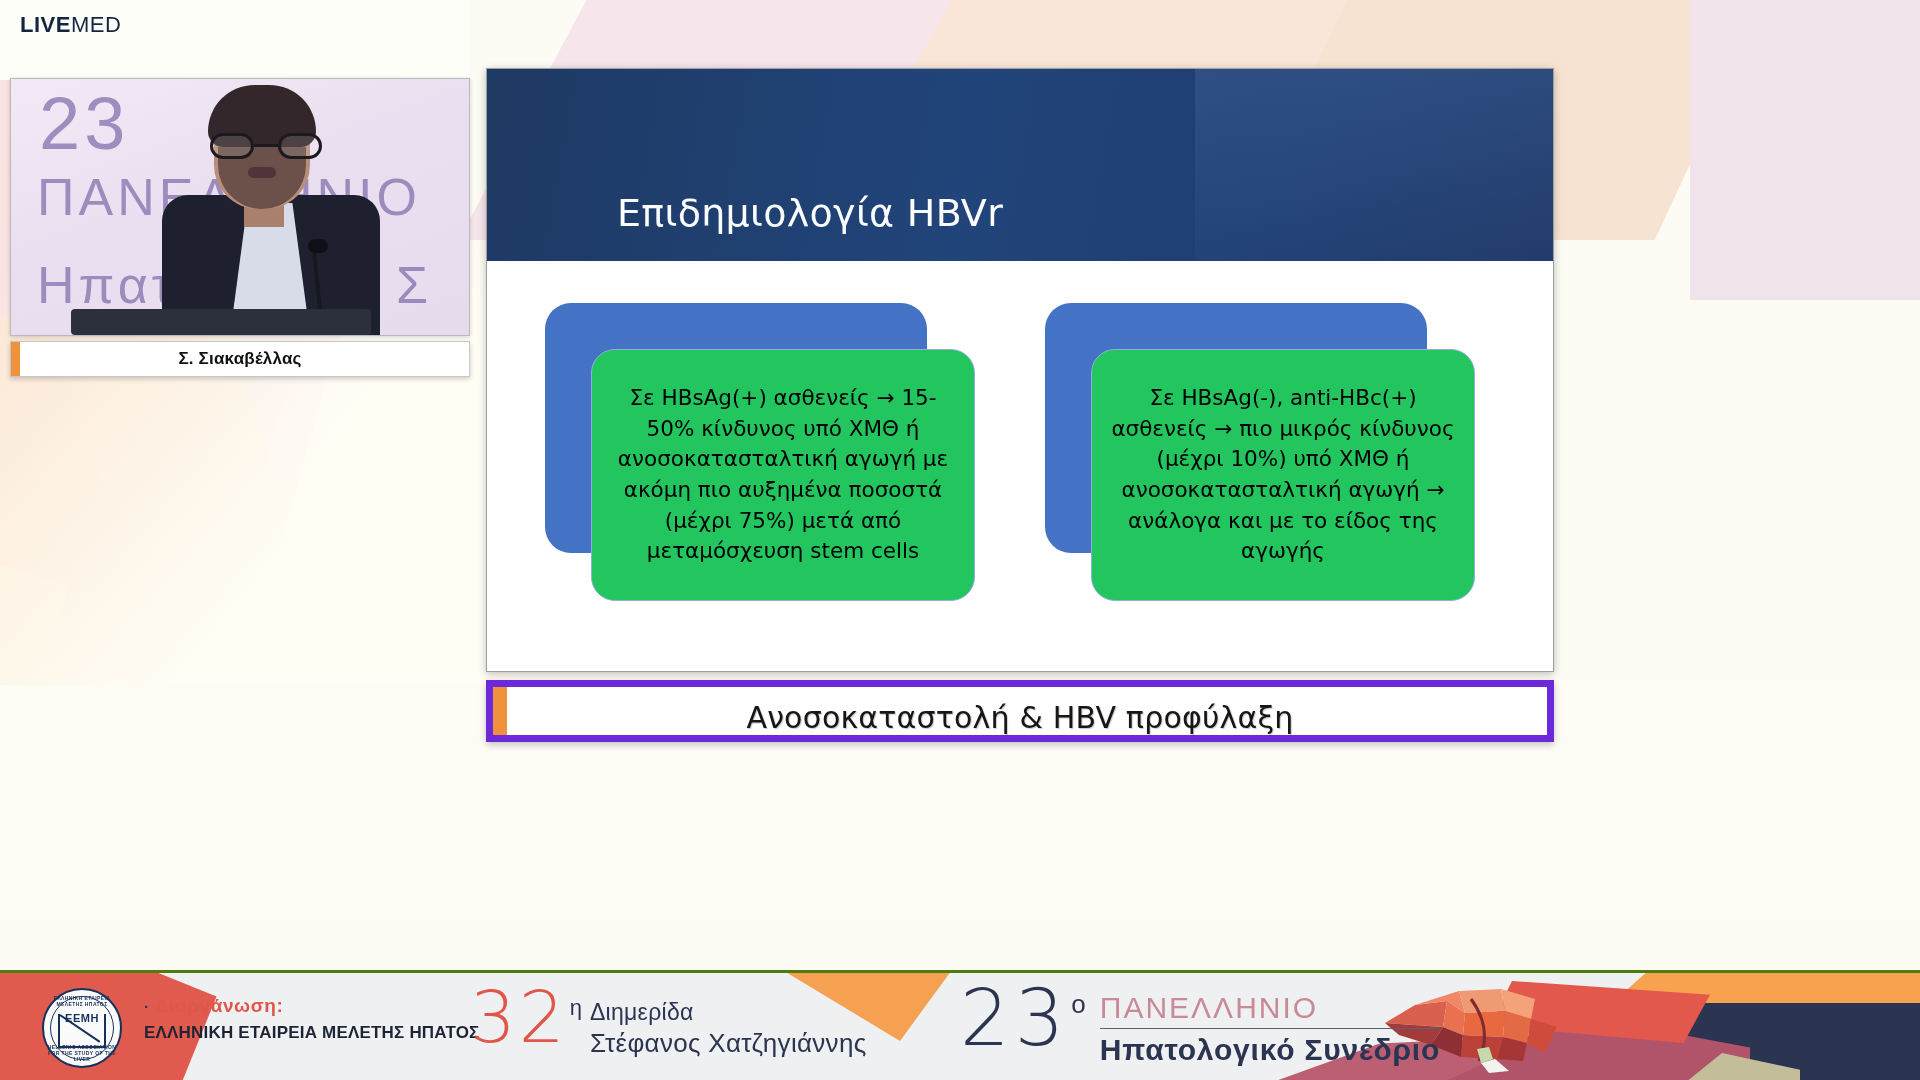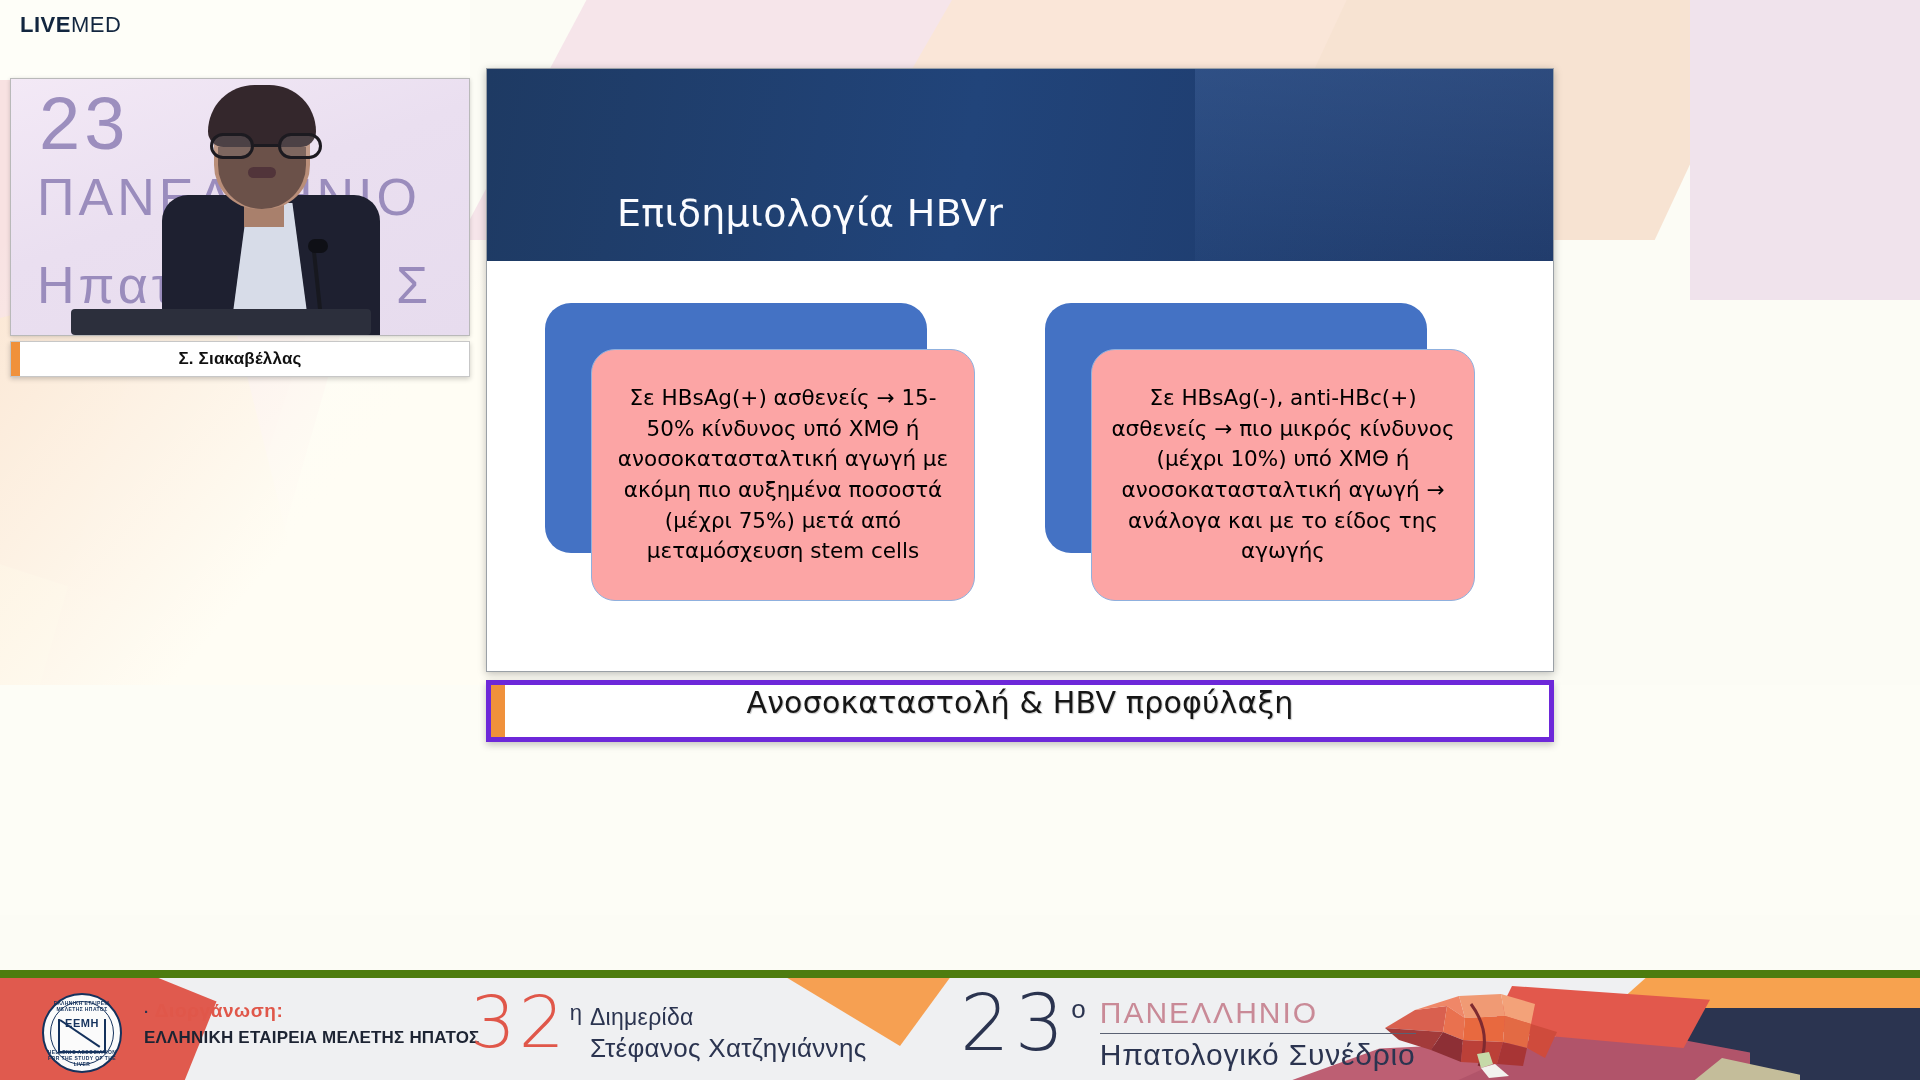--- a/index.html
+++ b/index.html
@@ -191,58 +191,58 @@
   .card-wrap.right { top: 42px; left: 558px; }
 
   .card-shadowbox {
     position: absolute; top: 0; left: 0;
     width: 382px; height: 250px;
     background: #4472c4; border-radius: 26px;
   }
   .card-front {
     position: absolute; top: 46px; left: 46px;
     width: 384px; height: 252px;
-    background: #fca5a5;
+    background: #22c55e;
     border: 1px solid #8fb0de;
     border-radius: 24px;
     display: flex; align-items: center; justify-content: center;
     padding: 8px 14px;
   }
   .card-text {
     text-align: center;
     font-family: "DejaVu Sans", sans-serif;
     font-size: 21.5px; line-height: 1.42; color: #000;
     white-space: pre-line;
   }
 
   
   .slide-footer {
     position: absolute; top: 680px; left: 486px;
     width: 1068px; height: 62px;
     background: #ffffff;
-    border: 5px solid #6d28d9;
+    border: 7px solid #6d28d9;
     box-shadow: 0 3px 7px rgba(0,0,0,.22);
-    display: flex; align-items: flex-start; justify-content: center;
+    display: flex; align-items: flex-end; justify-content: center;
     z-index: 21;
   }
   .slide-footer::before {
     content: ""; position: absolute; left: 0; top: 0; bottom: 0; width: 14px;
     background: #f0913b;
   }
   .slide-footer span {
     font-family: "DejaVu Sans", sans-serif;
     font-size: 30px; color: #161616; letter-spacing: .2px;
     text-shadow: 1px 1px 1px rgba(0,0,0,.22);
   }
 
   
   .conf-bar {
     position: absolute; left: 0; bottom: 0; width: 1920px; height: 110px;
     background: #eff0f2;
-    border-top: 8px solid #4d7c0f;
+    border-top: 3px solid #4d7c0f;
     overflow: hidden; z-index: 25;
   }
   .cb-red-left {
     position: absolute; left: -110px; top: -40px; width: 300px; height: 200px;
     background: #e05a4e; transform: rotate(22deg);
   }
   .cb-orange-chev {
     position: absolute; left: 745px; top: -62px; width: 250px; height: 130px;
     background: #f6a052; clip-path: polygon(0 0, 100% 0, 62% 100%, 0 28%);
   }
@@ -337,21 +337,21 @@
     font-size: 78px; font-weight: 200; color: #2b3450; line-height: .95; letter-spacing: 5px;
   }
   .cb-23-sup { font-size: 26px; color: #2b3450; font-weight: 300; margin-top: 8px; margin-left: 2px; }
   .cb-23-txt { margin-left: 14px; margin-top: 10px; }
   .cb-23-l1 {
     font-size: 30px; color: #c98a97; font-weight: 300; letter-spacing: 2px;
     padding-bottom: 3px;
   }
   .cb-23-rule { width: 100%; height: 1px; background: #5a6173; }
   .cb-23-l2 {
-    font-size: 30px; color: #2b3450; font-weight: 400; letter-spacing: .8px; margin-top: 4px;
+    font-size: 30px; color: #2b3450; font-weight: 700; letter-spacing: .8px; margin-top: 4px;
   }
 </style>
 </head>
 <body>
 
 <div id="stage">
 
   <div class="bg-layer">
     <div class="bg-shape bg-peach-wedge"></div>
     <div class="bg-shape bg-cream-wedge"></div>

